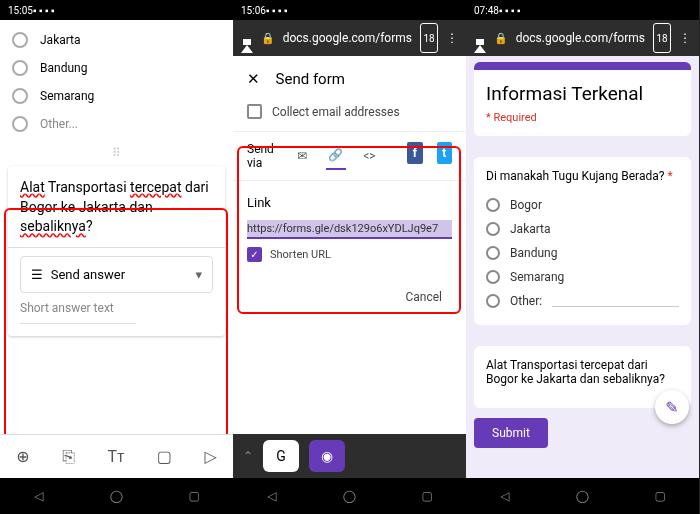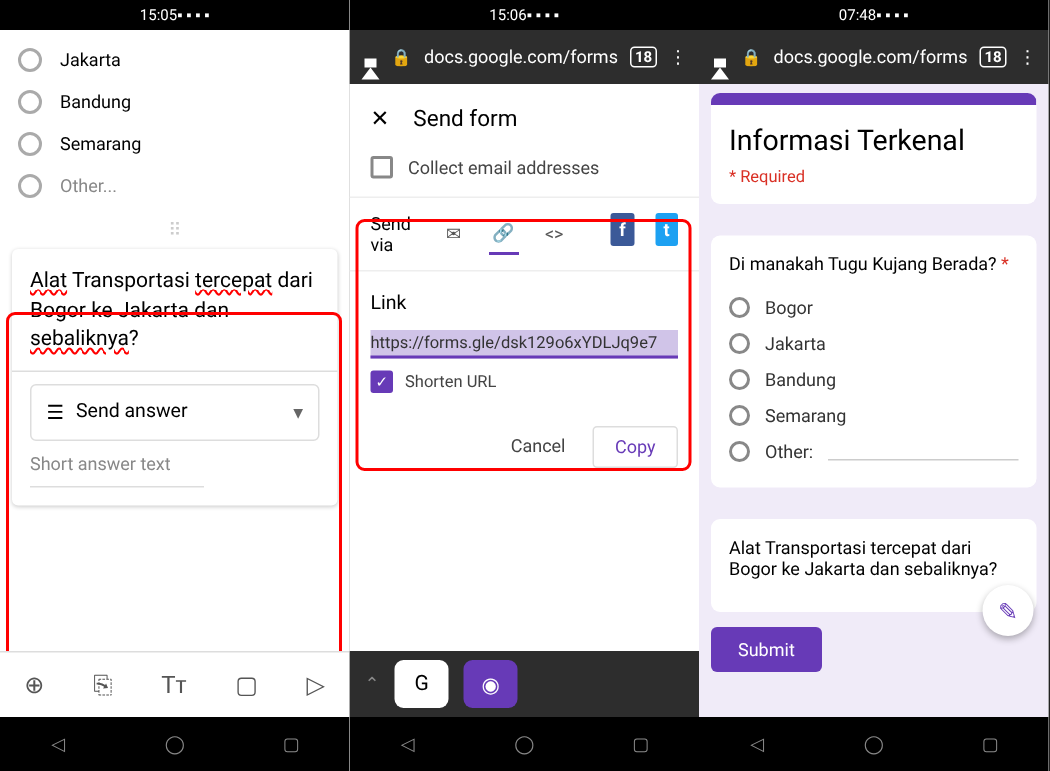--- a/index.html
+++ b/index.html
@@ -1,22 +1,22 @@
 <!DOCTYPE html>
 <html><head>
 <meta charset="utf-8">
 <style>
 *{box-sizing:border-box;margin:0;padding:0;font-family:Roboto,Arial,sans-serif}
 body{background:#222;width:700px;height:514px;display:flex;font-size:12px}
 .panel{width:233px;height:514px;background:#fff;position:relative;overflow:hidden;display:flex;flex-direction:column}
-.status{height:20px;background:#000;color:#fff;display:flex;justify-content:center;align-items:center;padding:0 8px;font-size:10px}
+.status{height:20px;background:#000;color:#fff;display:flex;justify-content:flex-start;align-items:center;padding:0 8px;font-size:10px}
 .status .right{display:flex;gap:2px;align-items:center}
 .browser-bar{height:36px;background:#2d2d2d;display:flex;align-items:center;padding:0 8px;gap:8px;color:#fff;font-size:12px}
 .browser-bar .url{flex:1;overflow:hidden;white-space:nowrap}
-.tab-count{border:1.5px solid #fff;border-radius:3px;width:18px;height:14px;display:flex;align-items:center;justify-content:center;font-size:10px;font-weight:bold}
+.tab-count{border:1.5px solid #fff;border-radius:3px;width:18px;height:30px;display:flex;align-items:center;justify-content:center;font-size:10px;font-weight:normal}
 .nav-bar{height:36px;background:#000;display:flex;justify-content:space-around;align-items:center;color:#888}
 .nav-bar span{width:16px;height:16px;display:flex;align-items:center;justify-content:center}
 .content{flex:1;background:#f0ebf8;overflow:hidden;position:relative}
 .p1-content{flex:1;background:#fff;overflow:hidden;position:relative}
 
 
 .radio-list{padding:6px 12px}
 .radio-item{display:flex;align-items:center;gap:12px;padding:6px 0}
 .radio-circle{width:16px;height:16px;border:2px solid #aaa;border-radius:50%}
 .drag-handle{text-align:center;color:#ccc;font-size:12px;padding:2px}
@@ -162,21 +162,20 @@
     <div class="link-section">
       <div class="link-label">Link</div>
       <div class="link-input">https://forms.gle/dsk129o6xYDLJq9e7</div>
       <div class="shorten">
         <span class="cb-checked">✓</span>
         <span>Shorten URL</span>
       </div>
     </div>
     <div class="dialog-btns">
       <span class="btn-cancel">Cancel</span>
-      <span class="btn-copy">Copy</span>
     </div>
     <div class="red-box" style="left:4px;top:90px;width:224px;height:168px"></div>
   </div>
   <div class="bottom-tabs">
     <span style="color:#888">⌃</span>
     <span class="mini-tab" style="background:#fff;color:#000">G</span>
     <span class="mini-tab" style="background:#673ab7">◉</span>
   </div>
   <div class="nav-bar">
     <span>◁</span>

